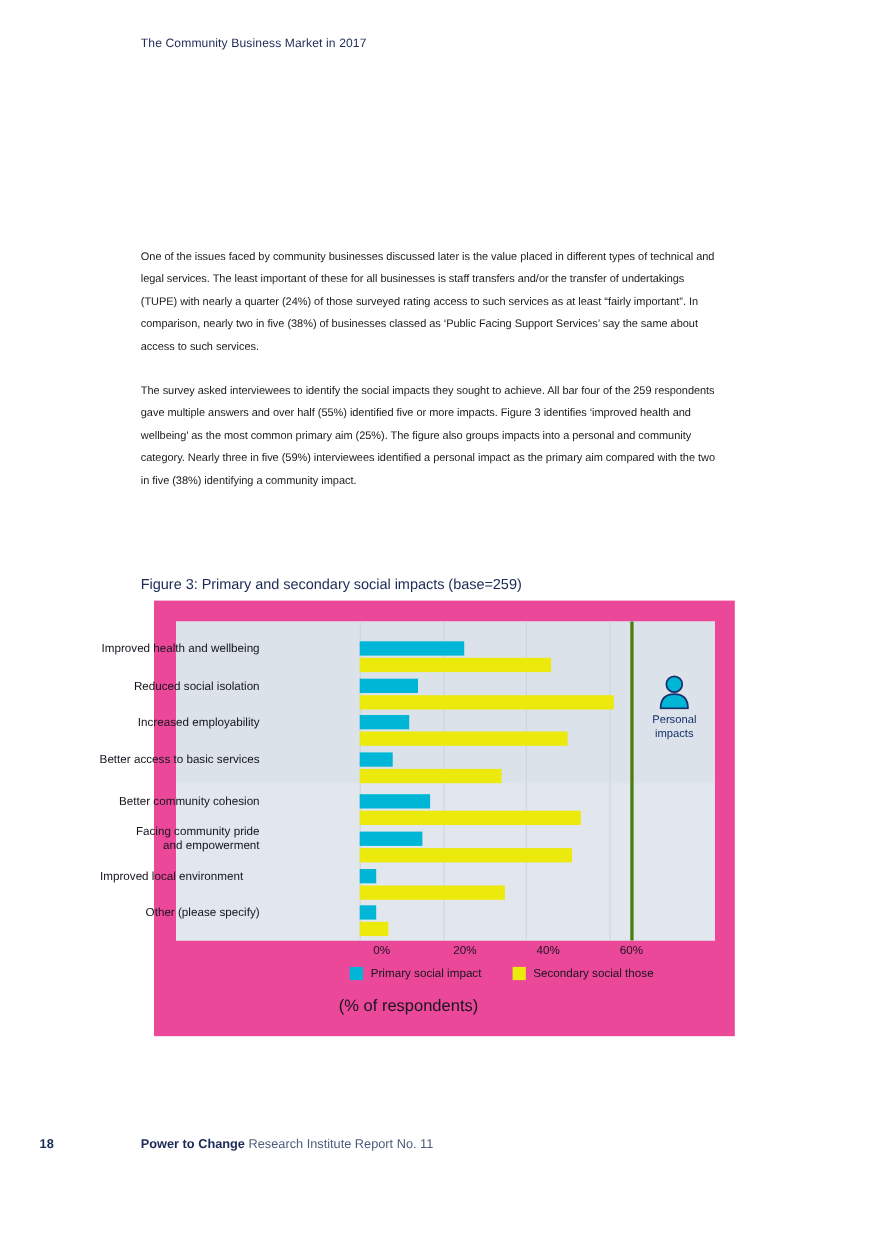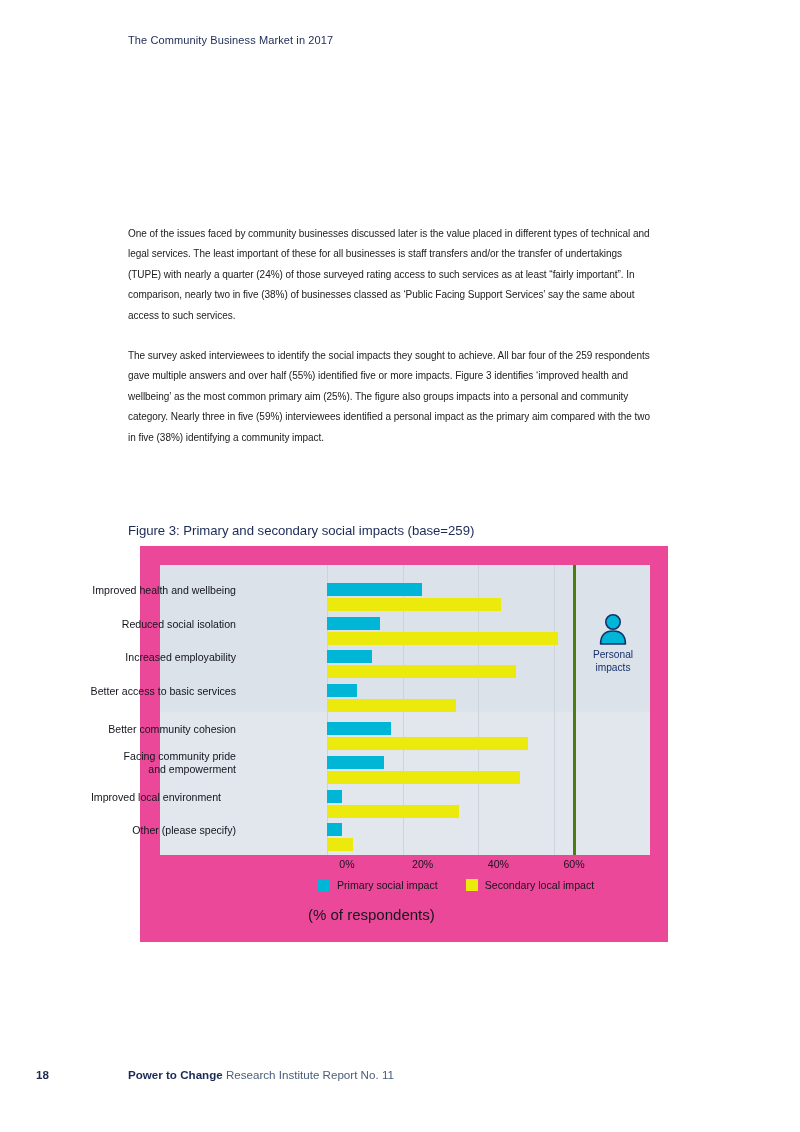--- a/index.html
+++ b/index.html
@@ -186,21 +186,21 @@
     left: 168px;
     top: 360px;
     font-size: 15px;
     color: #14141e;
   }
 
   
   .footer {
     position: absolute;
     left: 0;
-    top: 1068px;
+    top: 1034px;
     width: 800px;
     height: 20px;
   }
   .footer-page {
     position: absolute;
     left: 36px;
     top: 0;
     font-size: 11.6px;
     font-weight: bold;
     color: #1b2a56;
@@ -292,21 +292,21 @@
       <div class="tick" style="left: 414.077px;">60%</div>
     </div>
 
   <div class="legend" id="legend">
       <div class="legend-item">
         <span class="legend-swatch" style="background: rgb(0, 182, 214);"></span>
         <span>Primary social impact</span>
       </div>
       <div class="legend-item">
         <span class="legend-swatch" style="background: rgb(236, 234, 12);"></span>
-        <span>Secondary local impact</span>
+        <span>Secondary social those</span>
       </div>
     </div>
 
   <div class="legend-note">(% of respondents)</div>
 </div>
 
 <div class="footer">
   <div class="footer-page">18</div>
   <div class="footer-text">
     <b>Power to Change</b>

